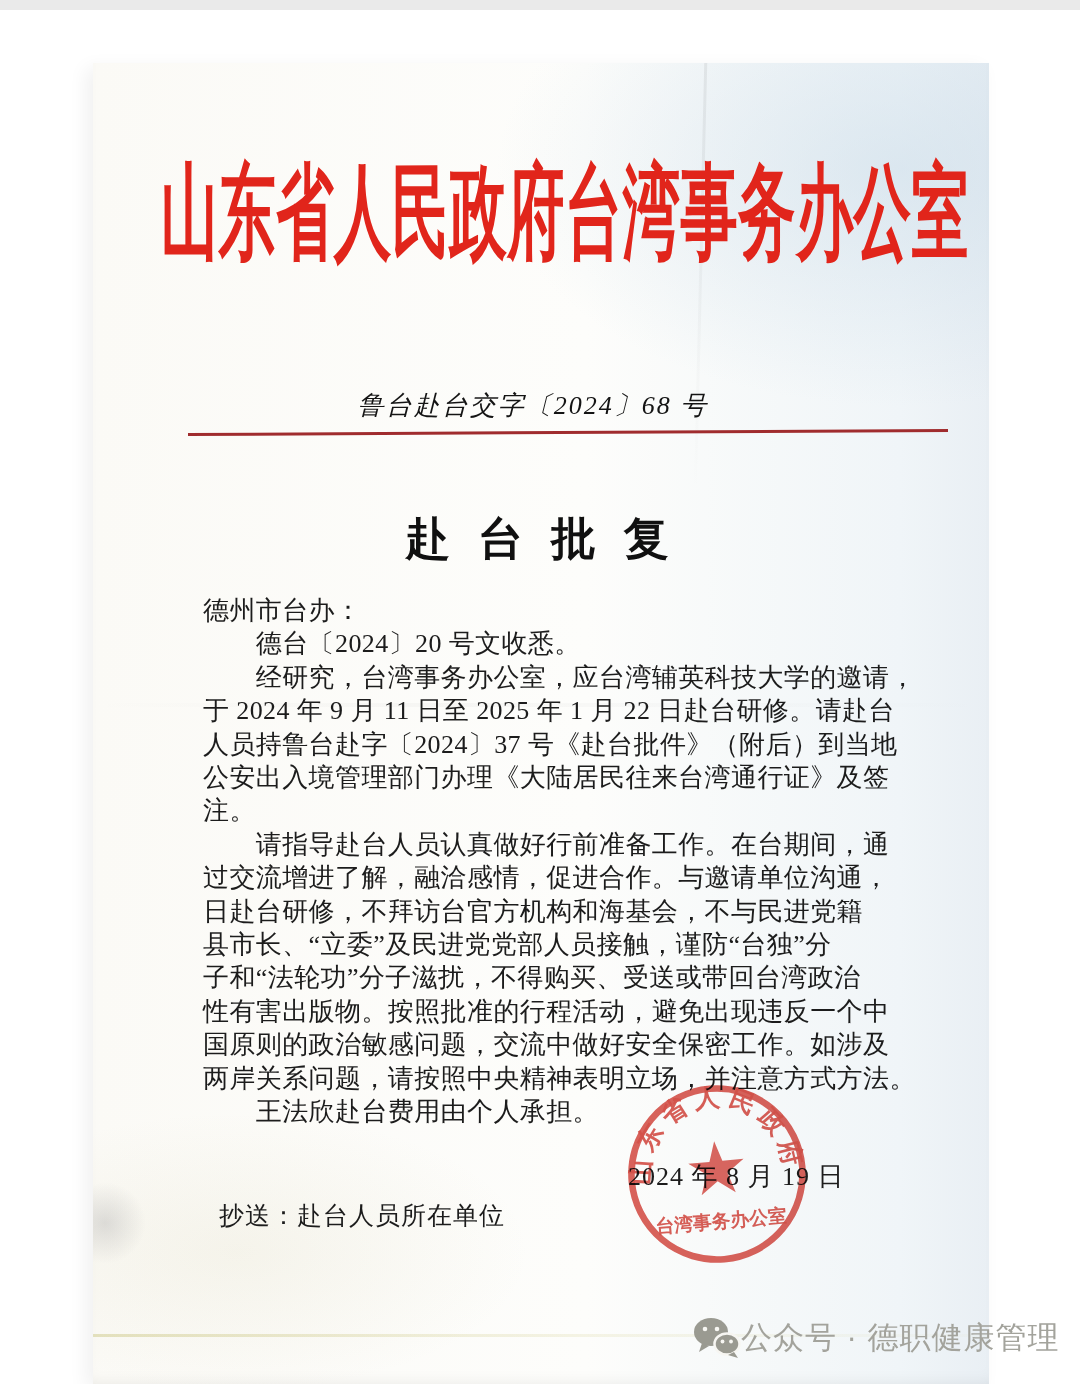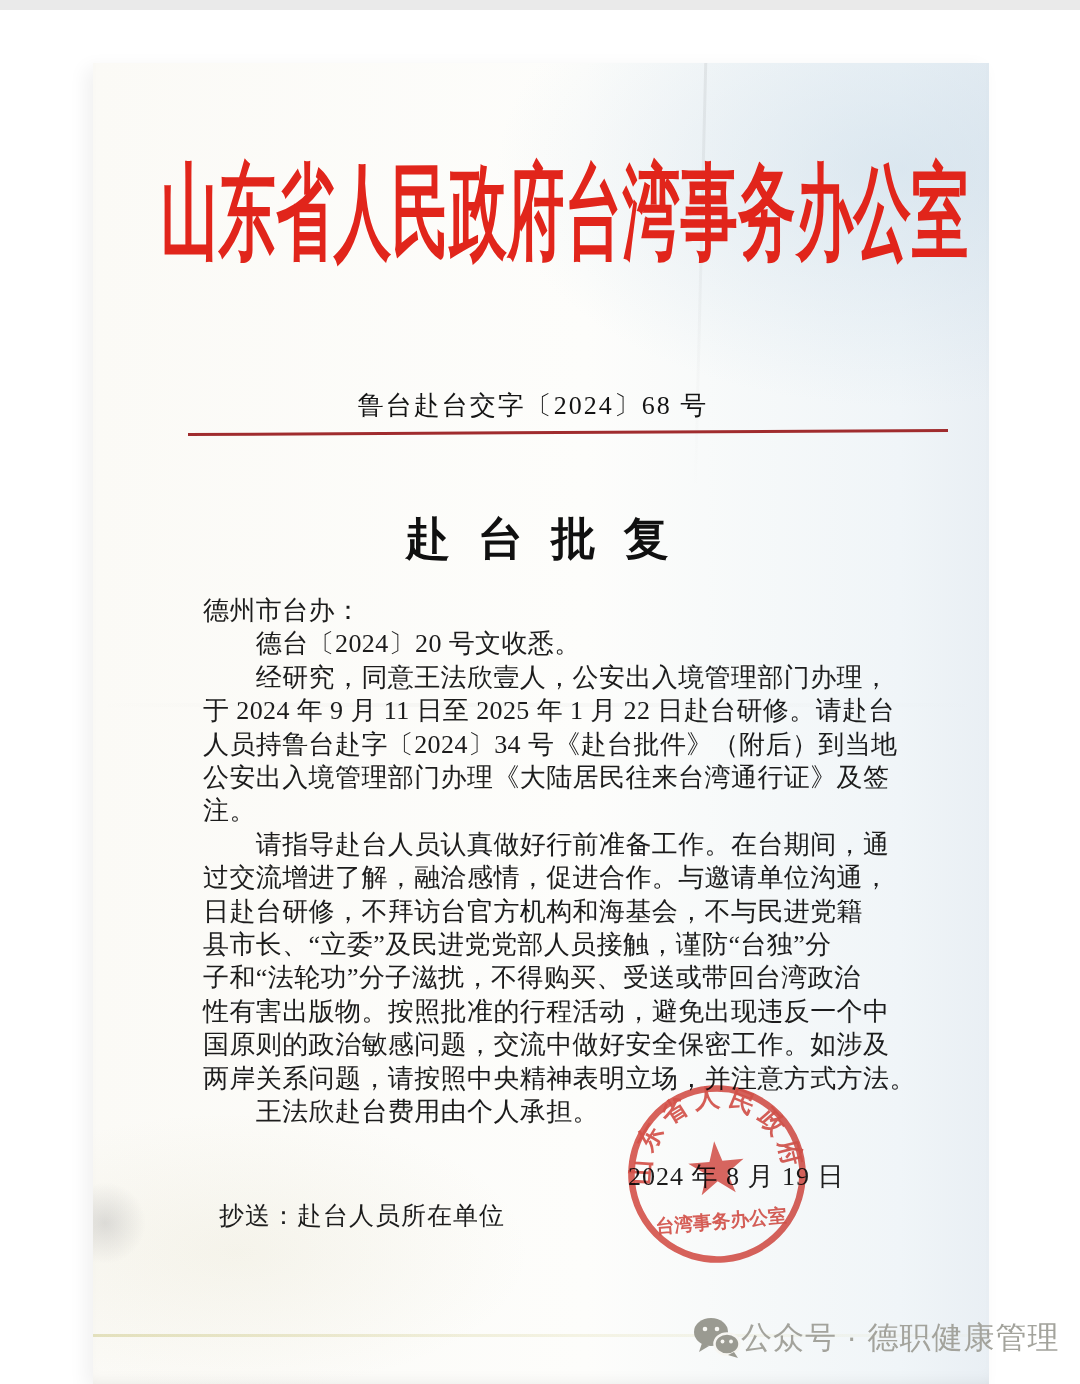--- a/index.html
+++ b/index.html
@@ -37,21 +37,21 @@
   .agency-title {
     position:absolute; top:98px; left:calc(50% + 24px); margin:0;
     white-space:nowrap; font-size:104px; line-height:1; font-weight:bold;
     color:#e1251b;
     transform:translateX(-50%) scaleX(0.55);
     letter-spacing:1px;
   }
   .doc-number {
     position:absolute; top:325px; left:calc(50% - 8px);
     transform:translateX(-50%); white-space:nowrap;
-    font-size:26px; color:#141414; letter-spacing:2px;
+    font-size:26px; color:#141414; letter-spacing:2px;font-style:italic;
   }
   .red-rule {
     position:absolute; left:95px; top:368px; width:760px; height:3px;
     background:#a02c2e; transform:rotate(-0.3deg);
   }
   .doc-title {
     position:absolute; top:446px; left:calc(50% - 4px); margin:0;
     transform:translateX(-50%); white-space:nowrap;
     font-size:45px; font-weight:bold; color:#101010;
     letter-spacing:0.62em; padding-left:0.62em;font-family:Liberation Mono, monospace;
@@ -97,23 +97,23 @@
 
   <div class="doc-number">鲁台赴台交字〔2024〕68 号</div>
 
   <div class="red-rule"></div>
 
   <h2 class="doc-title">赴台批复</h2>
 
   <div class="body-block">
     <div class="body-line">德州市台办：</div>
     <div class="body-line">　　德台〔2024〕20 号文收悉。</div>
-    <div class="body-line">　　经研究，同意王法欣壹人，公安出入境管理部门办理，</div>
+    <div class="body-line">　　经研究，台湾事务办公室，应台湾辅英科技大学的邀请，</div>
     <div class="body-line">于 2024 年 9 月 11 日至 2025 年 1 月 22 日赴台研修。请赴台</div>
-    <div class="body-line">人员持鲁台赴字〔2024〕34 号《赴台批件》（附后）到当地</div>
+    <div class="body-line">人员持鲁台赴字〔2024〕37 号《赴台批件》（附后）到当地</div>
     <div class="body-line">公安出入境管理部门办理《大陆居民往来台湾通行证》及签</div>
     <div class="body-line">注。</div>
     <div class="body-line">　　请指导赴台人员认真做好行前准备工作。在台期间，通</div>
     <div class="body-line">过交流增进了解，融洽感情，促进合作。与邀请单位沟通，</div>
     <div class="body-line">日赴台研修，不拜访台官方机构和海基会，不与民进党籍</div>
     <div class="body-line">县市长、“立委”及民进党党部人员接触，谨防“台独”分</div>
     <div class="body-line">子和“法轮功”分子滋扰，不得购买、受送或带回台湾政治</div>
     <div class="body-line">性有害出版物。按照批准的行程活动，避免出现违反一个中</div>
     <div class="body-line">国原则的政治敏感问题，交流中做好安全保密工作。如涉及</div>
     <div class="body-line">两岸关系问题，请按照中央精神表明立场，并注意方式方法。</div>

